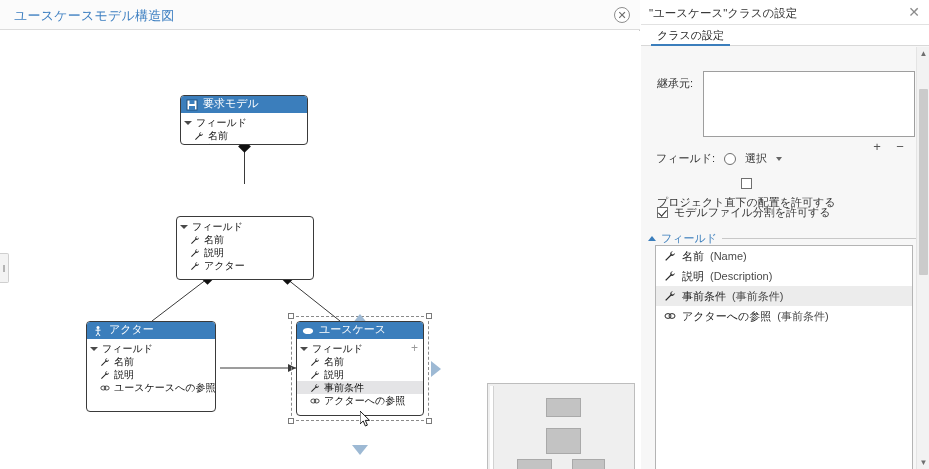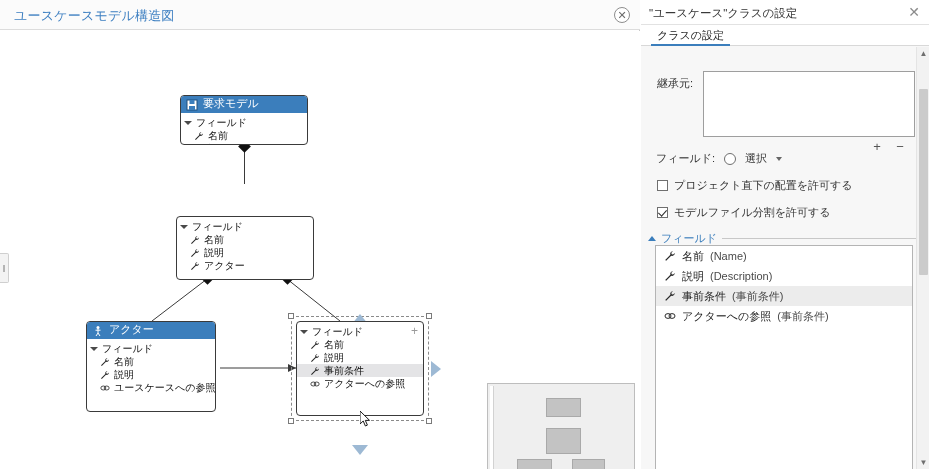--- a/index.html
+++ b/index.html
@@ -348,20 +348,26 @@
       <div id="sel-frame" style="left:291px; top:285px; width:138px; height:105px;"></div>
       <div class="handle" style="left:288px; top:282px;"></div>
       <div class="handle" style="left:426px; top:282px;"></div>
       <div class="handle" style="left:288px; top:387px;"></div>
       <div class="handle" style="left:426px; top:387px;"></div>
       <div class="arrow-tri" style="left:352px; top:299px; border-left:8px solid transparent; border-right:8px solid transparent; border-bottom:10px solid #9db9d4; transform:translateY(-16px);"></div>
       <div class="arrow-tri" style="left:352px; top:414px; border-left:8px solid transparent; border-right:8px solid transparent; border-top:10px solid #9db9d4;"></div>
       <div class="arrow-tri" style="left:431px; top:330px; border-top:8px solid transparent; border-bottom:8px solid transparent; border-left:10px solid #9db9d4;"></div>
 
       <div class="node" style="left:296px; top:290px; width:128px; height:95px;">
+        <div class="node-head">
+          <svg class="ico" viewBox="0 0 14 10">
+            <ellipse cx="7" cy="5" rx="6" ry="3.6" fill="#ffffff"></ellipse>
+          </svg>
+          <span>ユースケース</span>
+        </div>
         <div class="node-body">
           <div class="fieldgroup">
             <span class="tri"></span>
             <span class="fieldgroup-label">フィールド</span>
             <span class="plus-mini">+</span>
           </div>
           <div class="field-row">
             <svg class="ficon" viewBox="0 0 10 10">
                 <path d="M7.5 1a2.3 2.3 0 0 0-2.2 3L1 8.3 1.8 9 6 4.8a2.3 2.3 0 0 0 3-2.2l-1.4 1.2-1.2-.3-.3-1.2z" fill="#2b2b2b"></path>
               </svg>
@@ -422,21 +428,21 @@
       <div class="pm-btn" style="left:229px; top:81px;">+</div>
       <div class="pm-btn" style="left:252px; top:81px;">−</div>
 
       <div id="icon-row">
         <span>フィールド:</span>
         <span class="circle-ico"></span>
         <span>選択</span>
         <span class="caret-dn"></span>
       </div>
 
-      <div class="chk-line" style="left:16px; top:119px;">
+      <div class="chk-line" style="left:16px; top:119px;flex-direction:column;">
         <span class="chk"></span>
         <span>プロジェクト直下の配置を許可する</span>
       </div>
       <div class="chk-line" style="left:16px; top:146px;">
         <span class="chk on"></span>
         <span>モデルファイル分割を許可する</span>
       </div>
 
       <div id="field-sect">
         <span class="sect-caret"></span>

